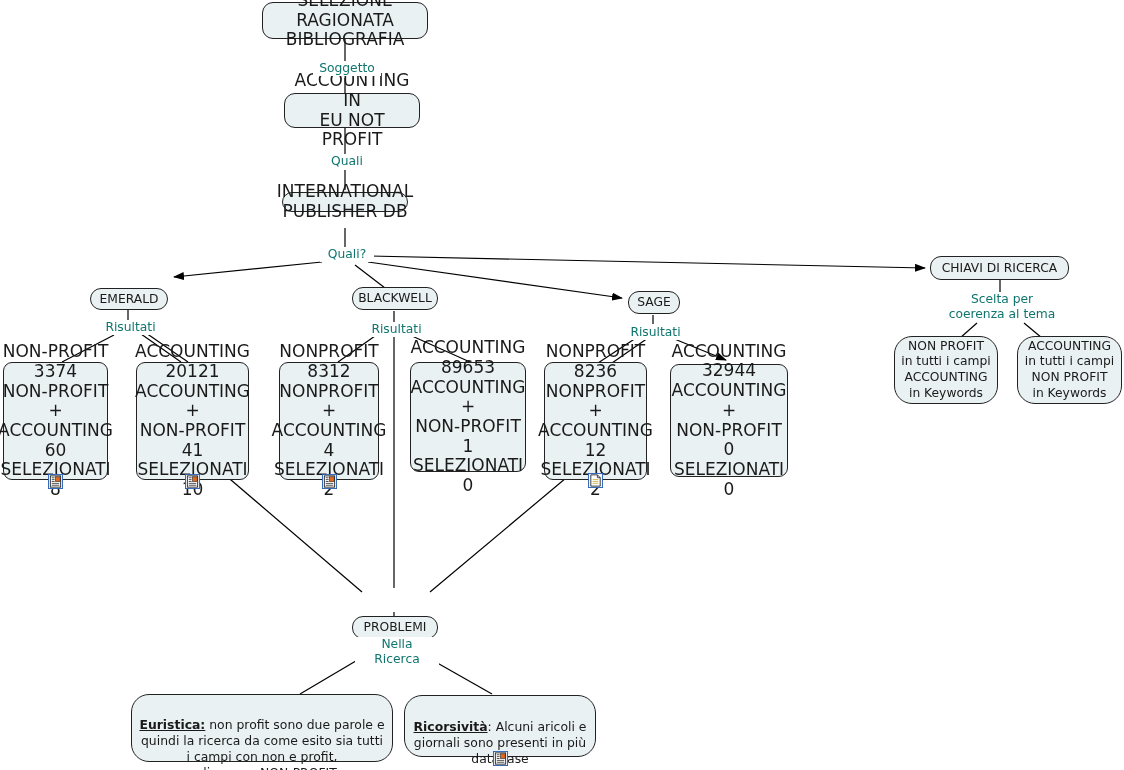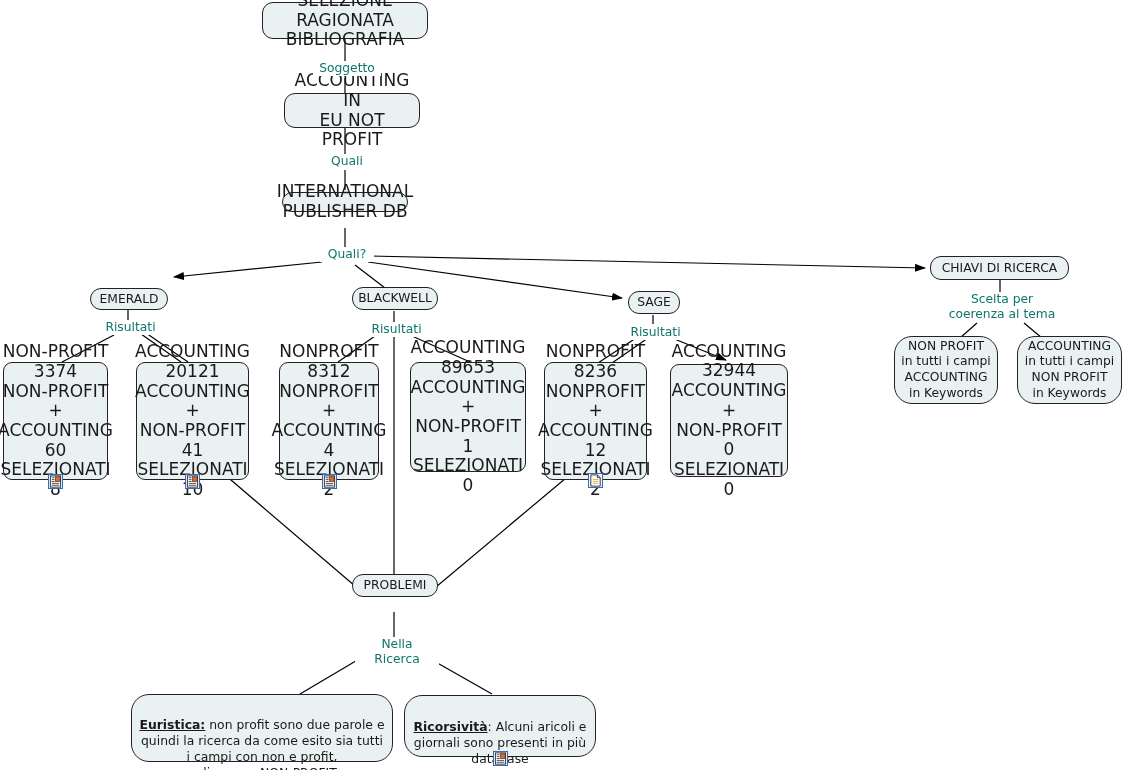--- a/index.html
+++ b/index.html
@@ -246,21 +246,21 @@
 
   <div class="node note" style="left:894px; top:336px; width:104px; height:68px; font-size:12.3px;">NON PROFIT
 in tutti i campi
 ACCOUNTING
 in Keywords</div>
   <div class="node note" style="left:1017px; top:336px; width:105px; height:68px; font-size:12.3px;">ACCOUNTING
 in tutti i campi
 NON PROFIT
 in Keywords</div>
 
-  <div class="node pill small" style="left:352px; top:574px; width:86px; height:23px;">PROBLEMI</div>
+  <div class="node pill small" style="left:352px; top:616px; width:86px; height:23px;">PROBLEMI</div>
   <div class="linklabel" style="left:355px; top:637px; width:80px;">Nella Ricerca</div>
 
   <div class="node note" style="left:131px; top:694px; width:262px; height:68px; display:block; padding-top:6px;">
     <span style="font-weight:bold; text-decoration:underline;">Euristica:</span><span> non profit sono due parole e quindi la ricerca da come esito sia tutti i campi con non e profit,
 meglio usare NON-PROFIT o NONPROFIT</span>
   </div>
 
   <div class="node note" style="left:404px; top:695px; width:192px; height:62px; display:block; padding-top:7px;">
     <span style="font-weight:bold; text-decoration:underline;">Ricorsività</span><span>: Alcuni aricoli e giornali sono presenti in più database</span>
   </div>

